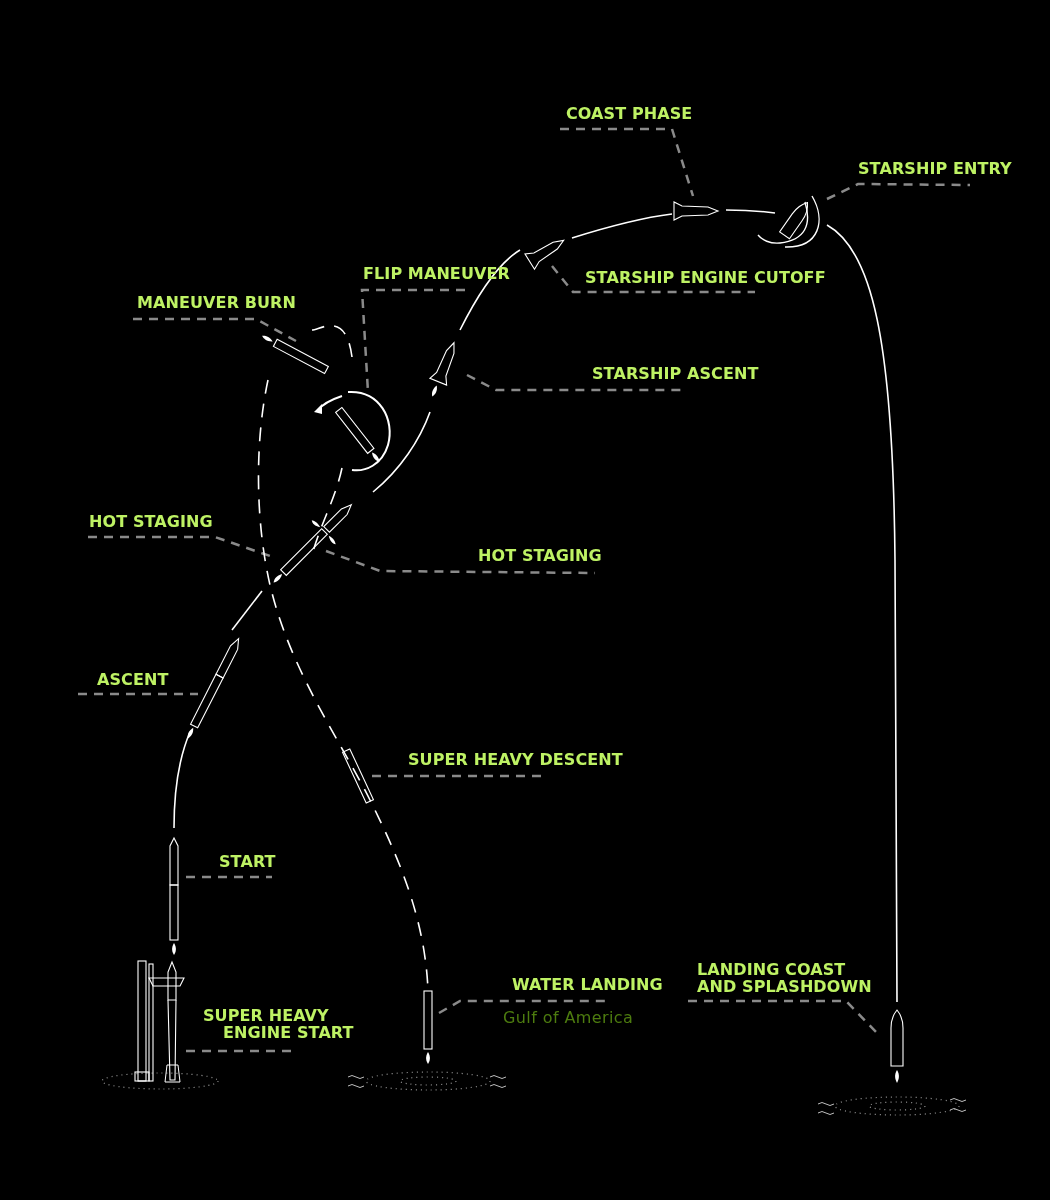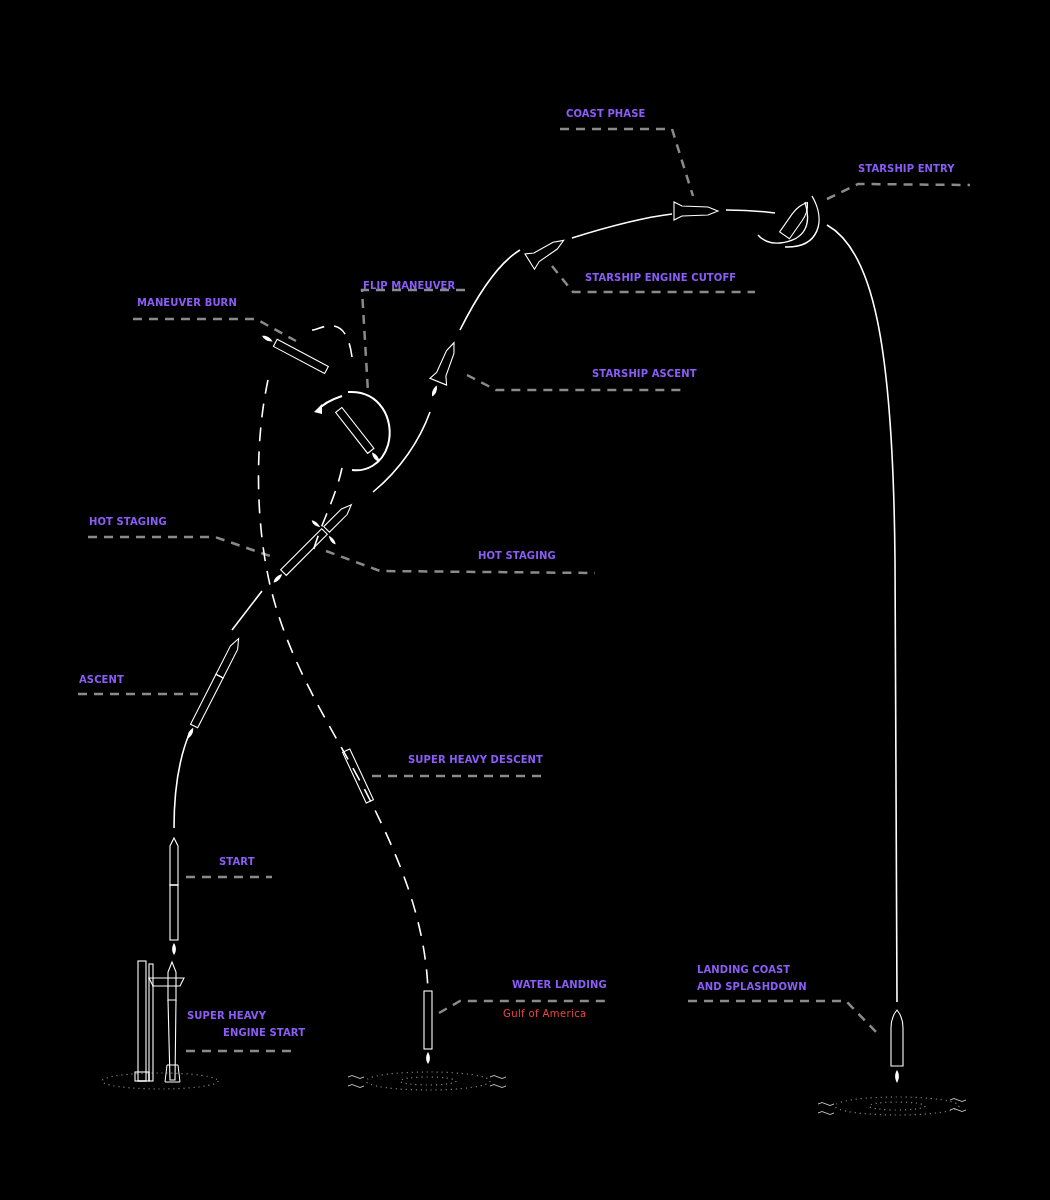--- a/index.html
+++ b/index.html
@@ -1,19 +1,19 @@
 <!DOCTYPE html>
 <html><head>
   <meta charset="utf-8">
   <style>
     html, body { margin: 0; padding: 0; background: #000; }
     body { width: 1050px; height: 1200px; position: relative; overflow: hidden; font-family: "DejaVu Sans", sans-serif; }
     #diagram { position: absolute; left: 0; top: 0; width: 1050px; height: 1200px; }
-    .label { position: absolute; color: #8b5cf6; font-family: "DejaVu Sans", sans-serif; font-weight: bold; font-size: 10px; letter-spacing: 0.1px; line-height: 16px; white-space: nowrap; }
-    .sublabel { position: absolute; color: #ef4444; font-family: "DejaVu Sans", sans-serif; font-size: 10px; letter-spacing: 0.4px; white-space: nowrap; }
+    .label { position: absolute; color: #bef264; font-family: "DejaVu Sans", sans-serif; font-weight: bold; font-size: 16px; letter-spacing: 0.1px; line-height: 16px; white-space: nowrap; }
+    .sublabel { position: absolute; color: #4d7c0f; font-family: "DejaVu Sans", sans-serif; font-size: 16px; letter-spacing: 0.4px; white-space: nowrap; }
     .leader { fill: none; stroke: #8a8a8a; stroke-width: 2.5; stroke-dasharray: 9 7; }
     .traj { fill: none; stroke: #ffffff; stroke-width: 1.6; }
     .traj-dash { fill: none; stroke: #ffffff; stroke-width: 1.6; stroke-dasharray: 14 10; }
     .rk { fill: none; stroke: #ffffff; stroke-width: 1.1; }
     .flame { fill: #ffffff; }
   </style>
 </head>
 <body>
 
 <svg id="diagram" width="1050" height="1200" viewBox="0 0 1050 1200" xmlns="http://www.w3.org/2000/svg">
@@ -142,27 +142,27 @@
   </g>
 
   <g>
     <path class="rk" d="M897 1010 C892 1016 891 1022 891 1028 L891 1066 L903 1066 L903 1028 C903 1022 902 1016 897 1010 Z"></path>
     <path class="flame" d="M897 1070 C894 1075 895 1079 897 1083 C899 1079 900 1075 897 1070 Z"></path>
   </g>
 </svg>
 
 <div class="label" style="left:566px; top:106px;">COAST PHASE</div>
 <div class="label" style="left:858px; top:161px;">STARSHIP ENTRY</div>
-<div class="label" style="left:363px; top:266px;margin-top:12px;">FLIP MANEUVER</div>
+<div class="label" style="left:363px; top:266px;">FLIP MANEUVER</div>
 <div class="label" style="left:137px; top:295px;">MANEUVER BURN</div>
 <div class="label" style="left:585px; top:270px;">STARSHIP ENGINE CUTOFF</div>
 <div class="label" style="left:592px; top:366px;">STARSHIP ASCENT</div>
 <div class="label" style="left:89px; top:514px;">HOT STAGING</div>
 <div class="label" style="left:478px; top:548px;">HOT STAGING</div>
-<div class="label" style="left:79px; top:672px;">ASCENT</div>
+<div class="label" style="left:97px; top:672px;">ASCENT</div>
 <div class="label" style="left:408px; top:752px;">SUPER HEAVY DESCENT</div>
 <div class="label" style="left:219px; top:854px;">START</div>
 <div class="label" style="left:512px; top:977px;">WATER LANDING</div>
 <div class="sublabel" style="left:503px; top:1008px;">Gulf of America</div>
-<div class="label" style="left:187px; top:1008px;">SUPER HEAVY</div>
+<div class="label" style="left:203px; top:1008px;">SUPER HEAVY</div>
 <div class="label" style="left:203px; top:1025px;margin-left:20px;">ENGINE START</div>
 <div class="label" style="left:697px; top:962px;">LANDING COAST</div>
 <div class="label" style="left:697px; top:979px;">AND SPLASHDOWN</div>
 
 </body></html>

